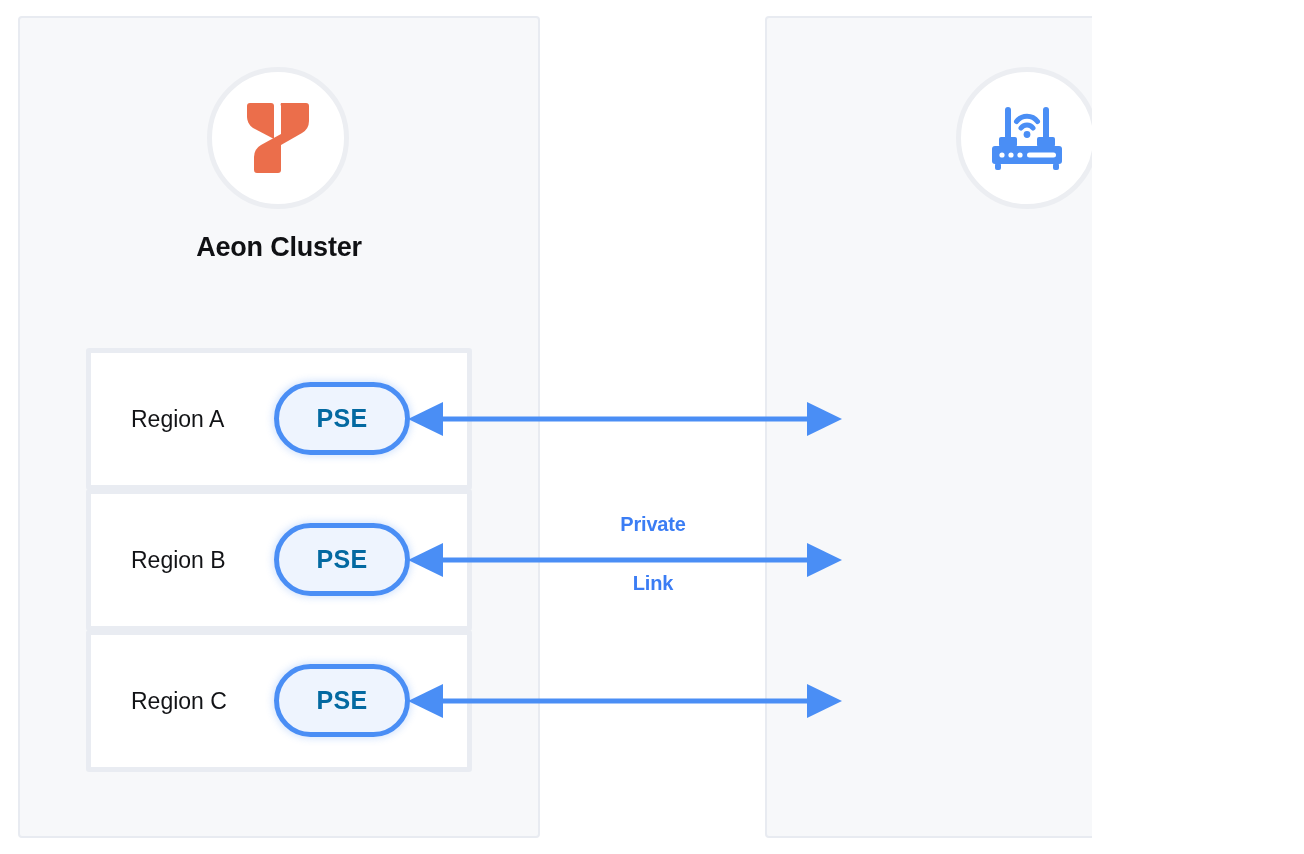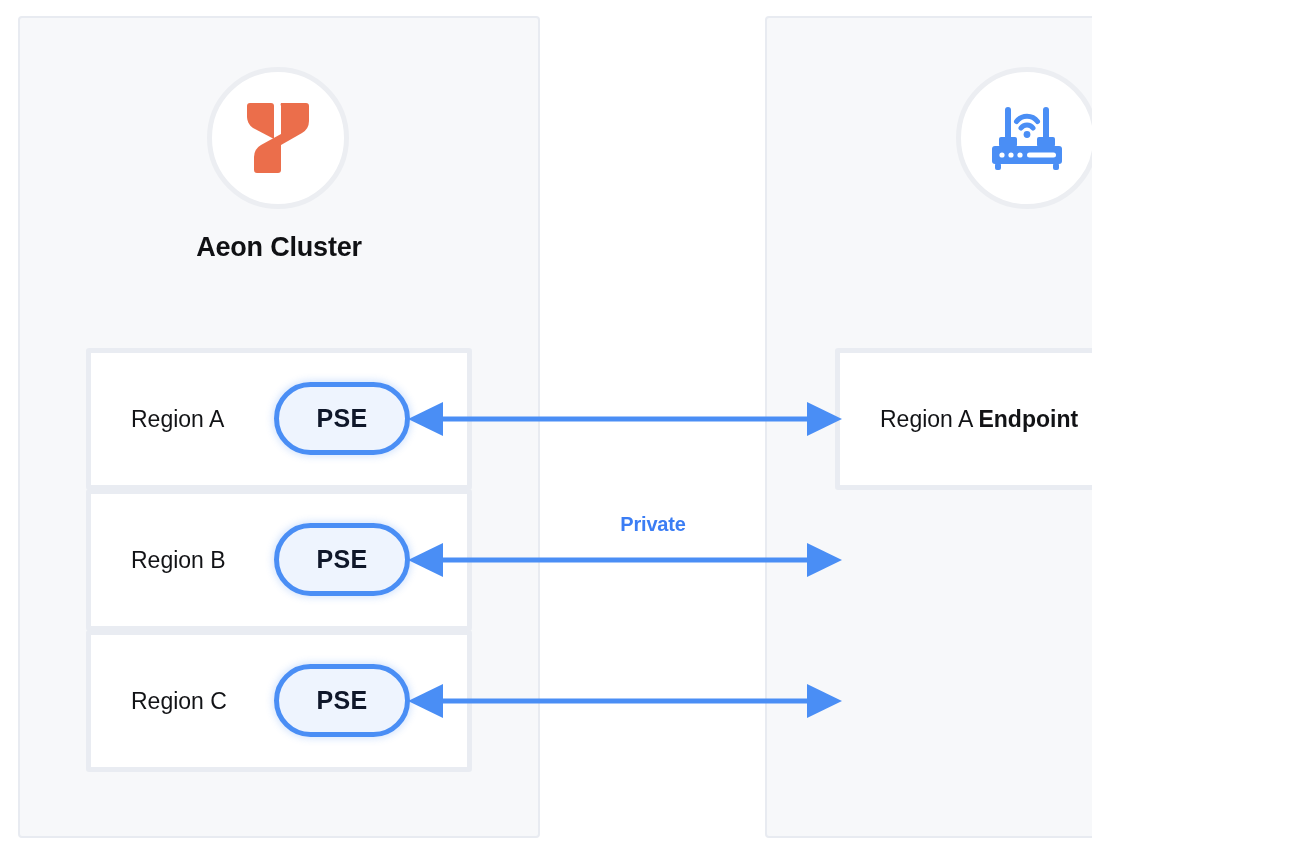--- a/index.html
+++ b/index.html
@@ -104,21 +104,21 @@
     border-radius: 40px;
     box-sizing: border-box;
     display: flex;
     align-items: center;
     justify-content: center;
     box-shadow: 0 0 7px 2px rgba(74,142,245,0.22);
   }
   .pse span {
     font-size: 25px;
     font-weight: bold;
-    color: #0f172a;
+    color: #0369a1;
     letter-spacing: 0.3px;
   }
   #pse-a { top: 382px; }
   #pse-b { top: 523px; }
   #pse-c { top: 664px; }
 
   
   .arrow-svg {
     position: absolute;
     left: 400px;
@@ -207,37 +207,33 @@
 
         <circle cx="12" cy="51" r="2.6" fill="#ffffff"></circle>
         <circle cx="21" cy="51" r="2.6" fill="#ffffff"></circle>
         <circle cx="30" cy="51" r="2.6" fill="#ffffff"></circle>
         <rect x="37" y="48.5" width="29" height="5" rx="2.5" fill="#ffffff"></rect>
       </g>
     </svg>
   </div>
 
 
-  <div class="row-box row-right r-a">
-    <span class="region-label">
-      <span>Region A </span><b>Endpoint</b>
-    </span>
-  </div>
 
   <svg class="arrow-svg" id="arrow-a" viewBox="0 0 450 44">
     <line x1="36" y1="22" x2="414" y2="22" stroke="#4a8ef5" stroke-width="5"></line>
     <polygon points="8,22 43,5 43,39" fill="#4a8ef5"></polygon>
     <polygon points="442,22 407,5 407,39" fill="#4a8ef5"></polygon>
   </svg>
   <svg class="arrow-svg" id="arrow-b" viewBox="0 0 450 44">
     <line x1="36" y1="22" x2="414" y2="22" stroke="#4a8ef5" stroke-width="5"></line>
     <polygon points="8,22 43,5 43,39" fill="#4a8ef5"></polygon>
     <polygon points="442,22 407,5 407,39" fill="#4a8ef5"></polygon>
   </svg>
   <svg class="arrow-svg" id="arrow-c" viewBox="0 0 450 44">
     <line x1="36" y1="22" x2="414" y2="22" stroke="#4a8ef5" stroke-width="5"></line>
     <polygon points="8,22 43,5 43,39" fill="#4a8ef5"></polygon>
     <polygon points="442,22 407,5 407,39" fill="#4a8ef5"></polygon>
   </svg>
 
   <div class="pl-text" id="pl-line1">Private</div>
+  <div class="pl-text" id="pl-line2">Link</div>
 
 </div>
 
 </body></html>

